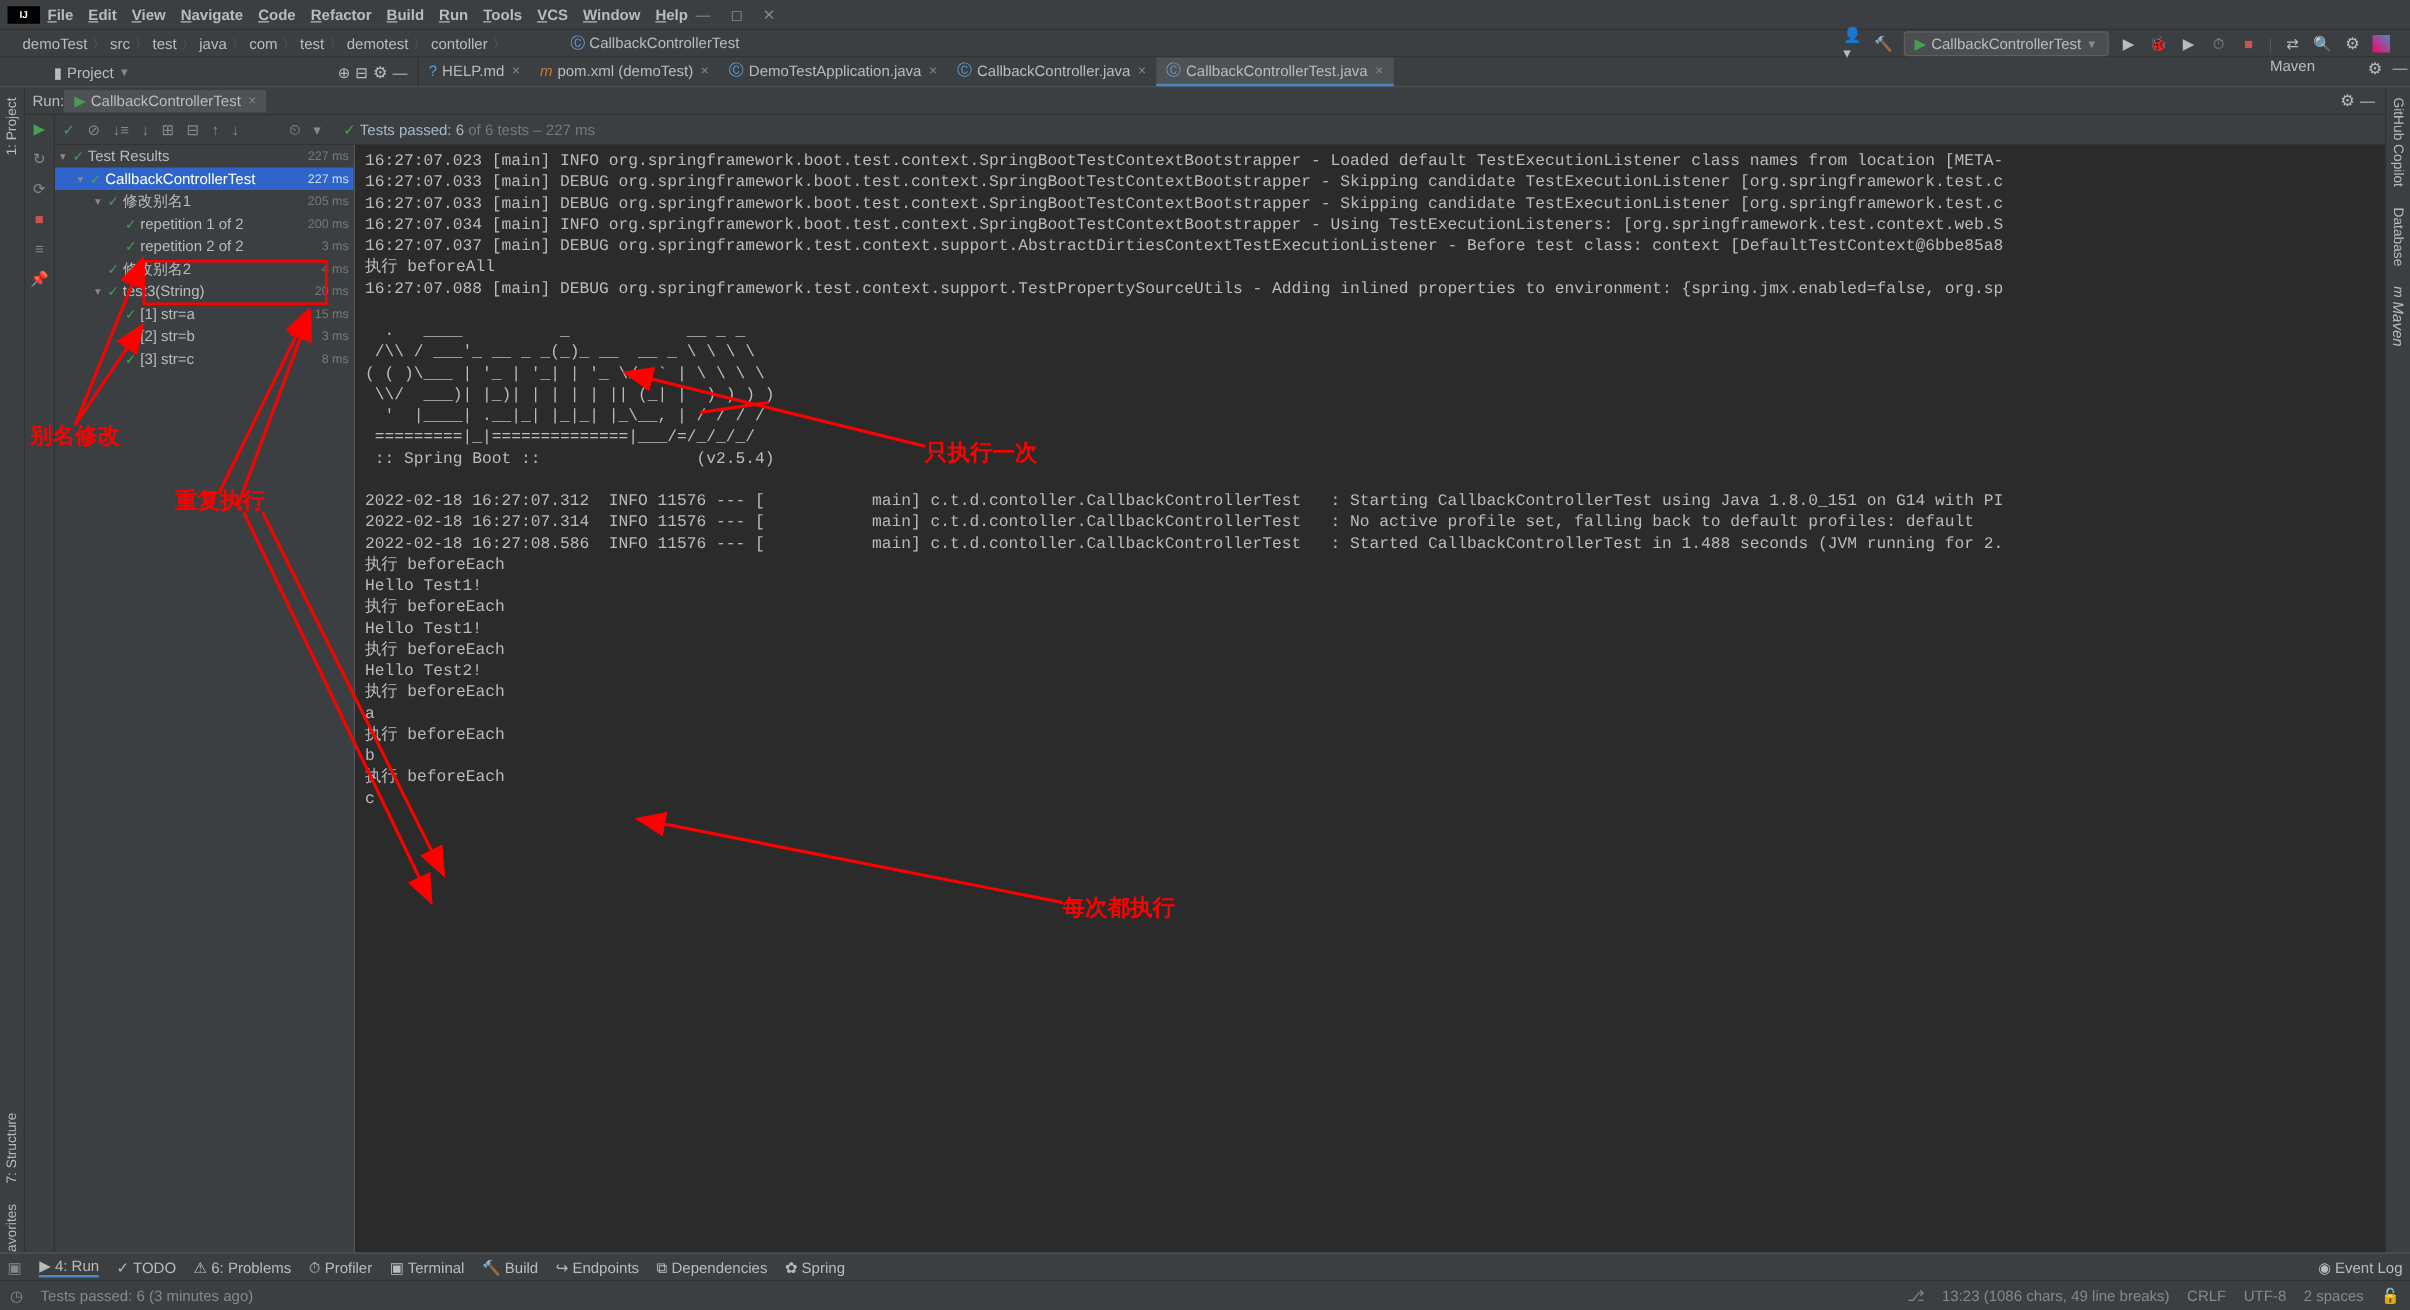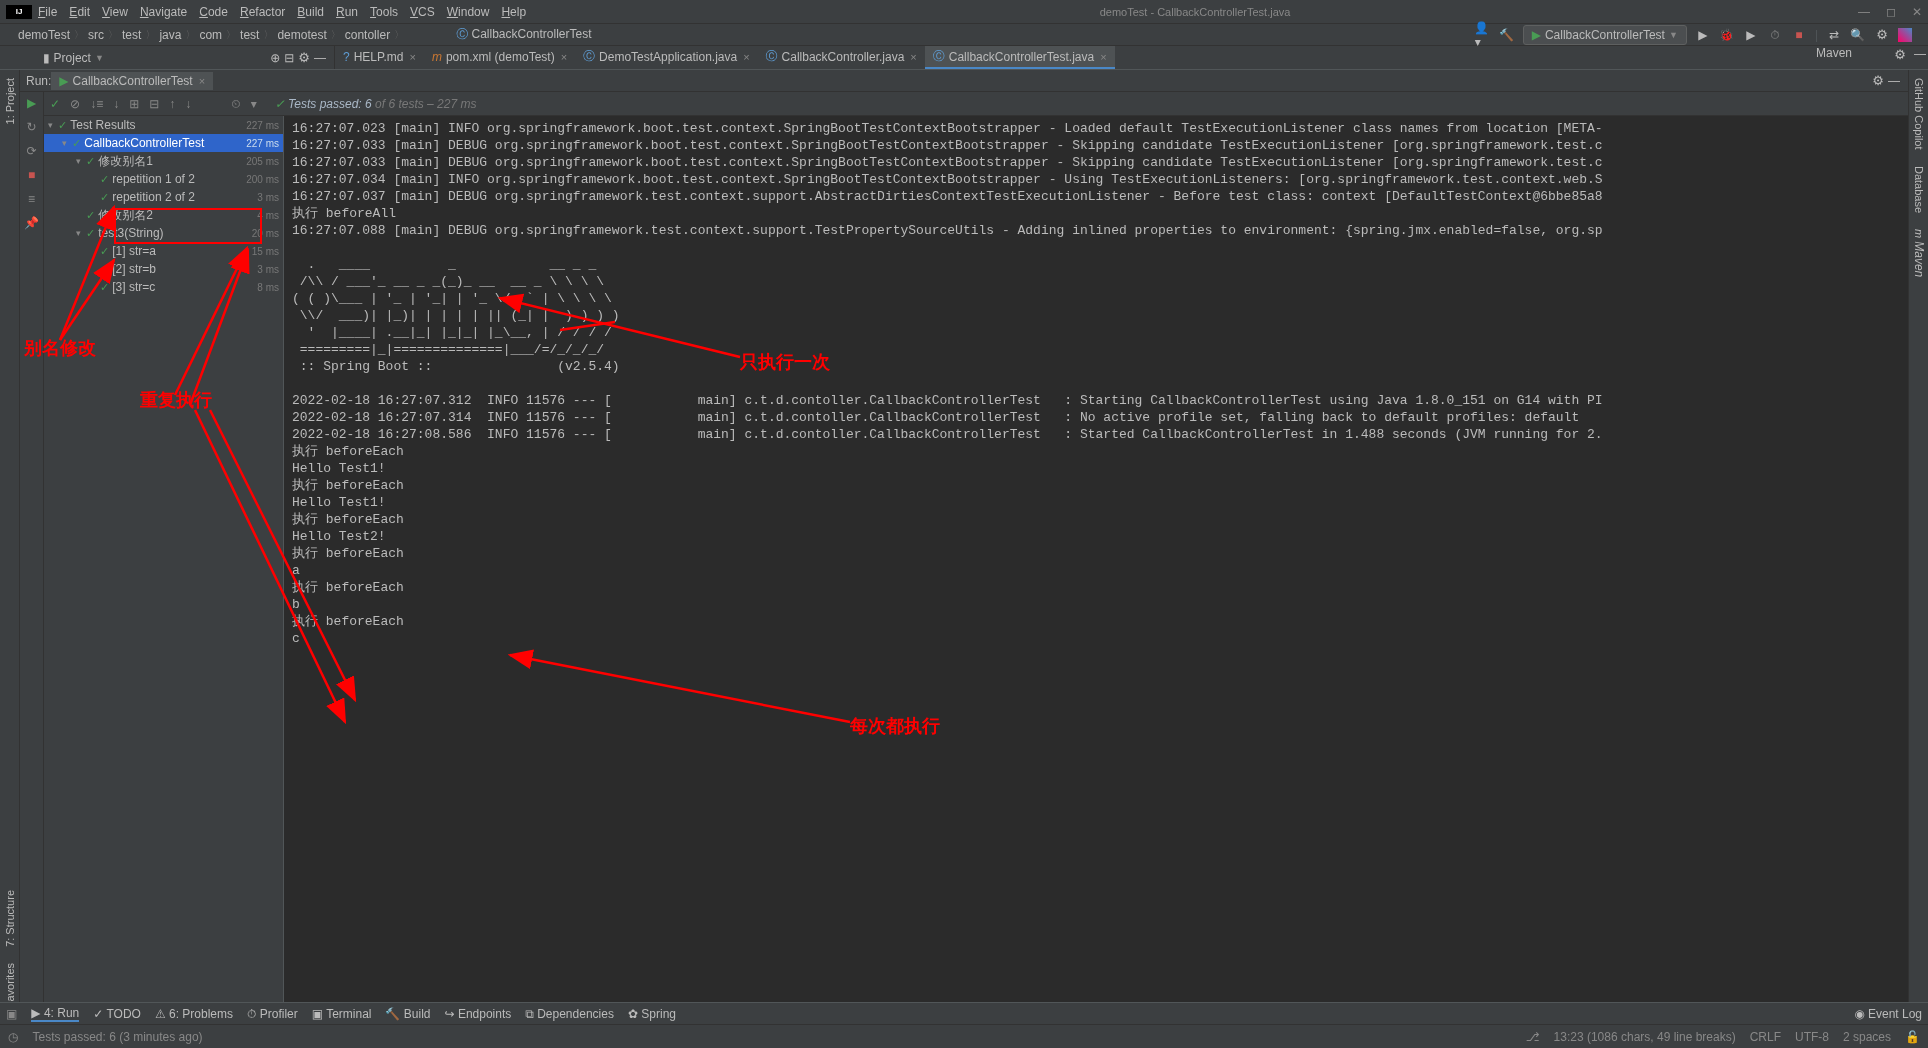--- a/index.html
+++ b/index.html
@@ -1,18 +1,18 @@
 <!DOCTYPE html>
 <html><head>
 <meta charset="utf-8">
 <style>
 * { margin: 0; padding: 0; box-sizing: border-box; font-family: -apple-system, "Segoe UI", Arial, sans-serif; font-size: 12px; }
 body { width: 1928px; height: 1048px; background: #3C3F41; color: #BBB; overflow: hidden; position: relative; }
 .titlebar { height: 24px; background: #3C3F41; border-bottom: 1px solid #323232; display: flex; align-items: center; padding: 0 6px; }
-.menu-item { padding: 0 6px; color: #BBB; cursor: pointer; }
+.menu-item { padding: 0 6px; color: #BBB; cursor: pointer; font-weight: bold; }
 .menu-item u { text-decoration: underline; }
 .title-text { flex: 1; text-align: center; color: #888; font-size: 11px; }
 .win-btns { display: flex; gap: 16px; color: #888; font-size: 14px; }
 .breadcrumbs { height: 22px; background: #3C3F41; border-bottom: 1px solid #323232; display: flex; align-items: center; padding: 0 16px; gap: 4px; }
 .crumb { color: #BBB; padding: 0 2px; }
 .crumb-sep { color: #666; font-size: 10px; }
 .crumb-last { color: #BBB; margin-left: 48px; }
 .toolbar-right { margin-left: auto; display: flex; align-items: center; gap: 8px; }
 .run-config { background: #4B4E50; border: 1px solid #5E6060; border-radius: 3px; padding: 2px 8px; display: flex; align-items: center; gap: 4px; }
 .green { color: #499C54; }
@@ -27,21 +27,21 @@
 .left-gutter-label { writing-mode: vertical-rl; transform: rotate(180deg); color: #BBB; font-size: 11px; padding: 4px 0; }
 .right-gutter { position: absolute; right: 0; top: 0; bottom: 0; width: 20px; background: #3C3F41; border-left: 1px solid #323232; display: flex; flex-direction: column; align-items: center; gap: 8px; padding-top:4px;}
 .right-gutter-label { writing-mode: vertical-rl; color: #BBB; font-size: 11px; padding: 4px 0; }
 .run-panel { position: absolute; left: 20px; right: 20px; top: 0; bottom: 0; display: flex; flex-direction: column; }
 .run-header { height: 22px; display: flex; align-items: center; background: #3C3F41; border-bottom: 1px solid #323232; padding: 0 6px; gap: 0; }
 .run-tab { background: #4E5254; padding: 2px 8px; border-radius: 0; display: flex; align-items: center; gap: 4px; }
 .run-body { flex: 1; display: flex; overflow: hidden; }
 .run-left-strip { width: 24px; background: #3C3F41; border-right: 1px solid #323232; display: flex; flex-direction: column; align-items: center; padding-top: 4px; gap: 10px; }
 .run-center { flex: 1; display: flex; flex-direction: column; min-width: 0; }
 .run-toolbar { height: 24px; background: #3C3F41; border-bottom: 1px solid #323232; display: flex; align-items: center; padding: 0 6px; gap: 10px; }
-.tests-status { color: #A9B7C6; margin-left: 8px; font-style: italic; }
+.tests-status { color: #A9B7C6; margin-left: 8px; }
 .tests-status .passed { color: #499C54; }
 .tests-status .dim { color: #787878; }
 .run-content { flex: 1; display: flex; min-height: 0; }
 .test-tree { width: 240px; background: #3C3F41; border-right: 1px solid #515658; overflow: auto; }
 .tree-row { display: flex; align-items: center; height: 18px; padding: 0 4px; }
 .tree-row .expand { width: 10px; color: #888; font-size: 9px; }
 .tree-row .check { color: #499C54; font-size: 11px; margin-right: 3px; }
 .tree-row .name { flex: 1; color: #BBB; }
 .tree-row .time { color: #787878; font-size: 10px; }
 .tree-row.sel { background: #2F65CA; color: #fff; }
@@ -73,21 +73,20 @@
       <span class="menu-item"><u>N</u>avigate</span>
       <span class="menu-item"><u>C</u>ode</span>
       <span class="menu-item"><u>R</u>efactor</span>
       <span class="menu-item"><u>B</u>uild</span>
       <span class="menu-item"><u>R</u>un</span>
       <span class="menu-item"><u>T</u>ools</span>
       <span class="menu-item"><u>V</u>CS</span>
       <span class="menu-item"><u>W</u>indow</span>
       <span class="menu-item"><u>H</u>elp</span>
     </div>
-  <div class="title-text">demoTest - CallbackControllerTest.java</div>
   <div class="win-btns">
     <span>—</span>
     <span>◻</span>
     <span>✕</span>
   </div>
 </div>
 
 <div class="breadcrumbs">
   <div id="crumbs" style="display:flex;align-items:center;gap:2px;">
       <span class="crumb">demoTest</span>

